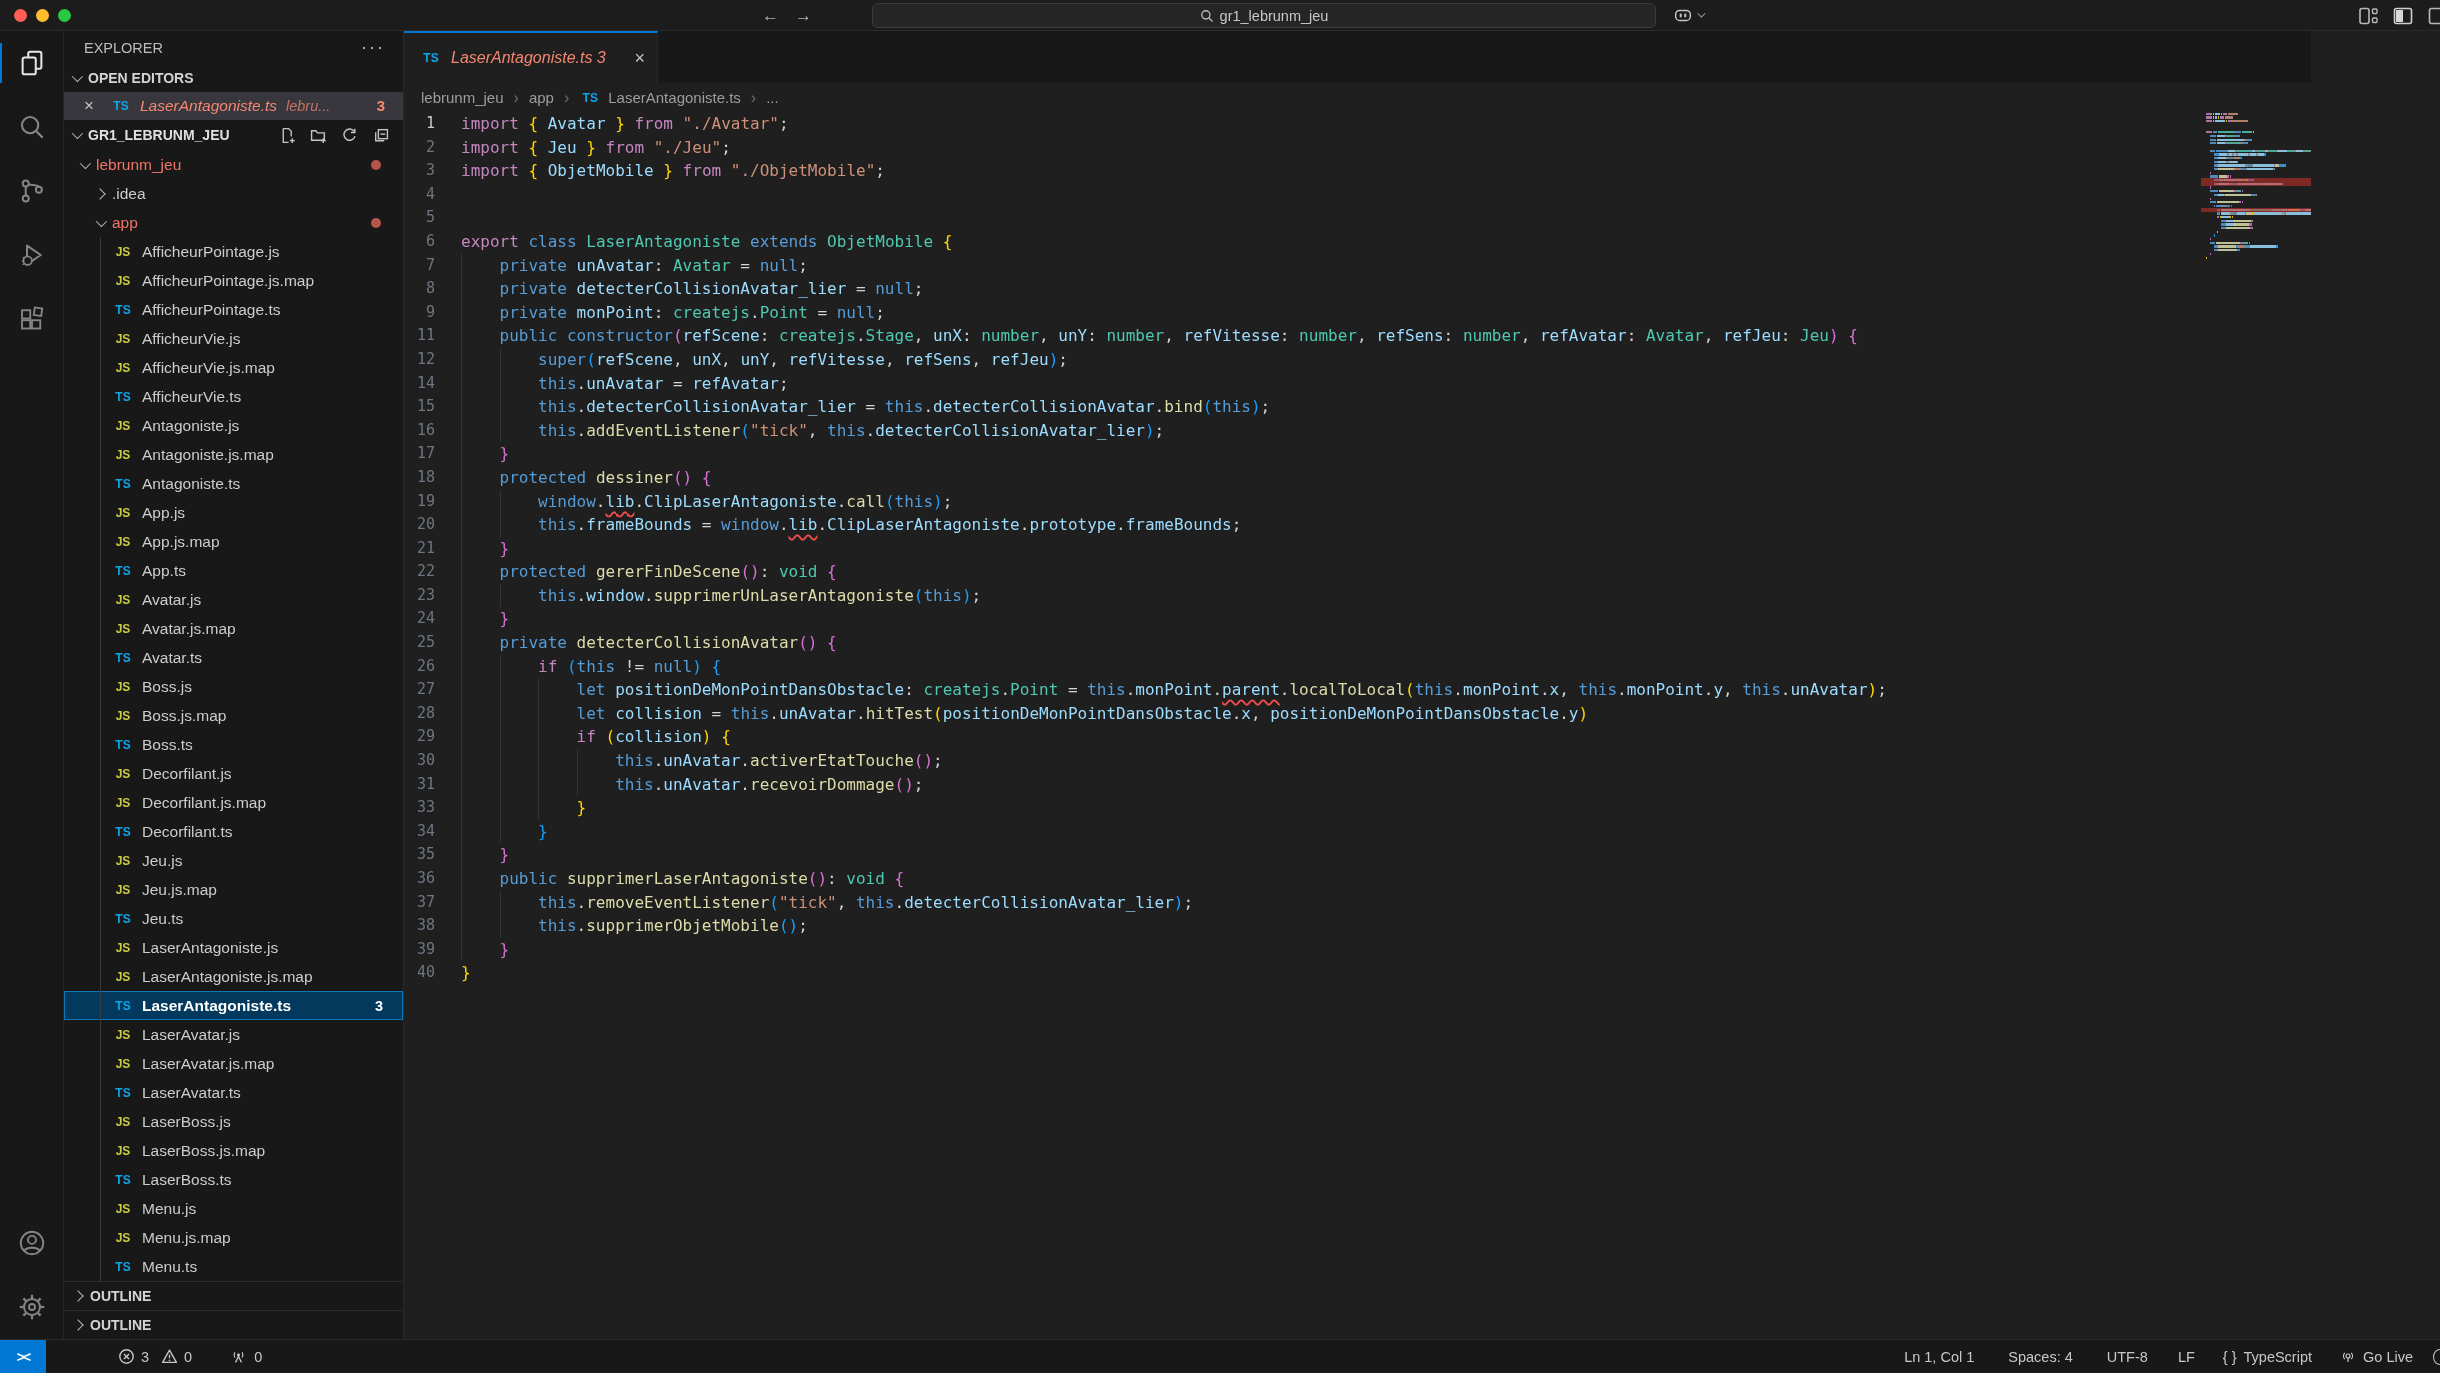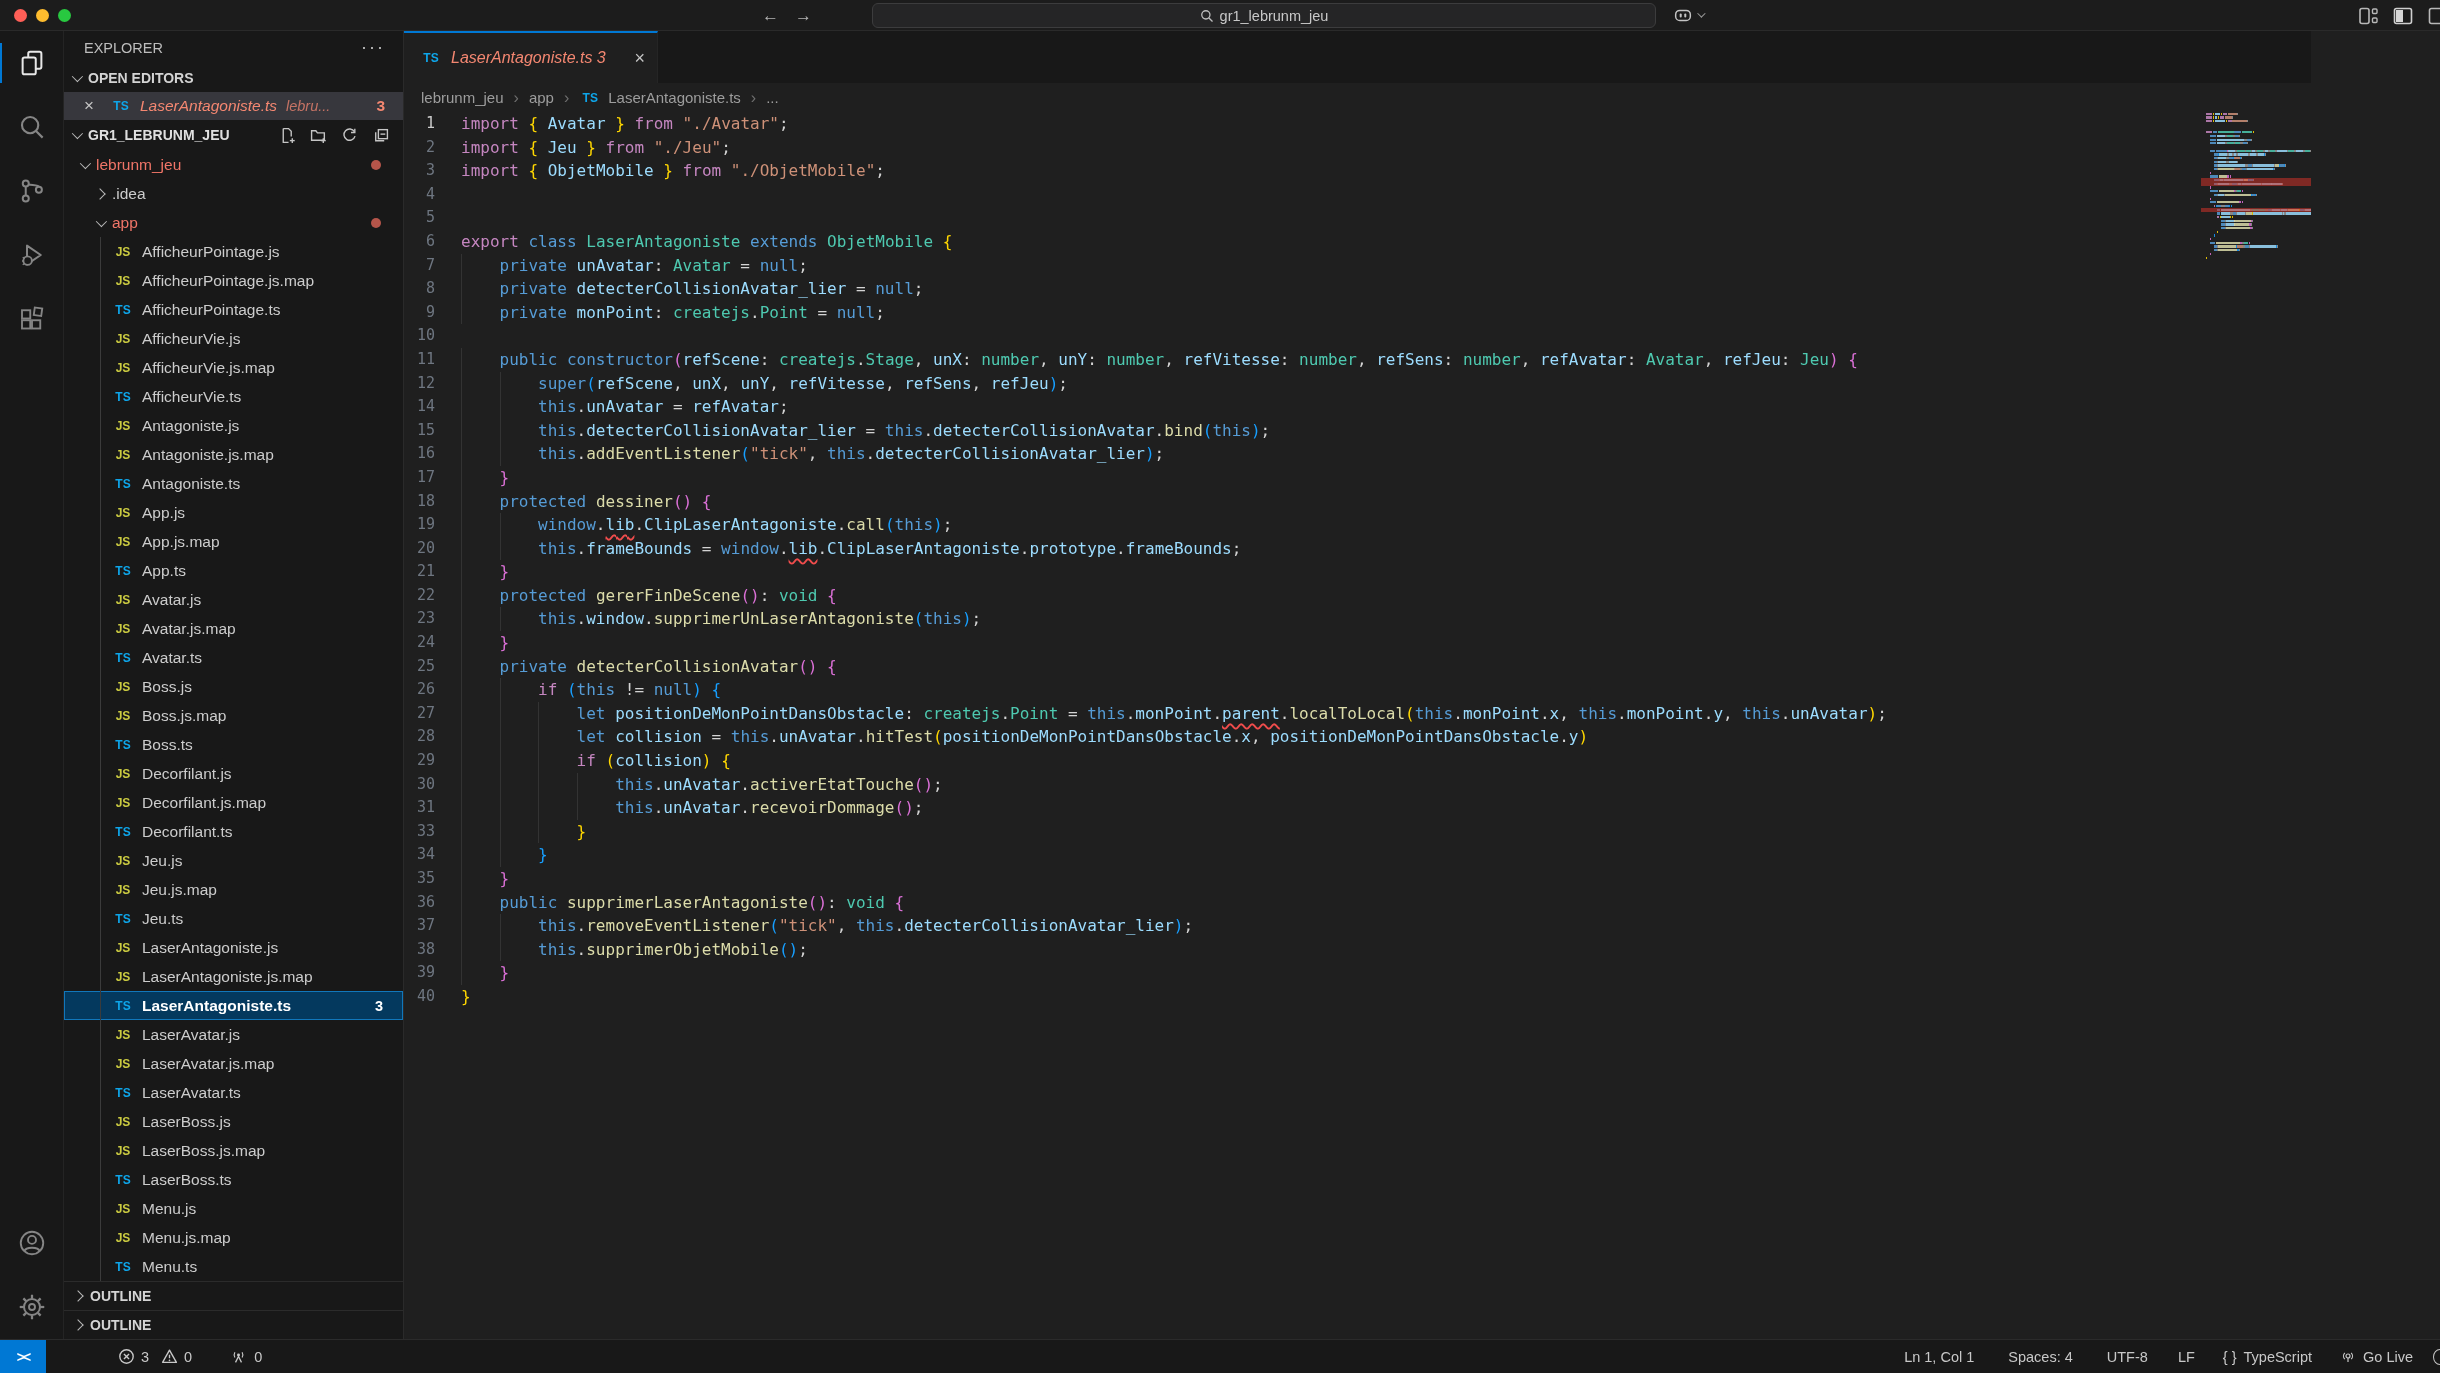--- a/index.html
+++ b/index.html
@@ -532,24 +532,20 @@
               <span class="ln">7</span>
               <span class="lt"><span class="ind"></span><span class="c-b">private</span><span class="c-w"> </span><span class="c-v">unAvatar</span><span class="c-w">: </span><span class="c-t">Avatar</span><span class="c-w"> = </span><span class="c-b">null</span><span class="c-w">;</span></span>
             </div>
             <div class="cl">
               <span class="ln">8</span>
               <span class="lt"><span class="ind"></span><span class="c-b">private</span><span class="c-w"> </span><span class="c-v">detecterCollisionAvatar_lier</span><span class="c-w"> = </span><span class="c-b">null</span><span class="c-w">;</span></span>
             </div>
             <div class="cl">
               <span class="ln">9</span>
               <span class="lt"><span class="ind"></span><span class="c-b">private</span><span class="c-w"> </span><span class="c-v">monPoint</span><span class="c-w">: </span><span class="c-t">createjs</span><span class="c-w">.</span><span class="c-t">Point</span><span class="c-w"> = </span><span class="c-b">null</span><span class="c-w">;</span></span>
-            </div>
-            <div class="cl">
-              <span class="ln">10</span>
-              <span class="lt"></span>
             </div>
             <div class="cl">
               <span class="ln">11</span>
               <span class="lt"><span class="ind"></span><span class="c-b">public</span><span class="c-w"> </span><span class="c-b">constructor</span><span class="c-g2">(</span><span class="c-v">refScene</span><span class="c-w">: </span><span class="c-t">createjs</span><span class="c-w">.</span><span class="c-t">Stage</span><span class="c-w">, </span><span class="c-v">unX</span><span class="c-w">: </span><span class="c-t">number</span><span class="c-w">, </span><span class="c-v">unY</span><span class="c-w">: </span><span class="c-t">number</span><span class="c-w">, </span><span class="c-v">refVitesse</span><span class="c-w">: </span><span class="c-t">number</span><span class="c-w">, </span><span class="c-v">refSens</span><span class="c-w">: </span><span class="c-t">number</span><span class="c-w">, </span><span class="c-v">refAvatar</span><span class="c-w">: </span><span class="c-t">Avatar</span><span class="c-w">, </span><span class="c-v">refJeu</span><span class="c-w">: </span><span class="c-t">Jeu</span><span class="c-g2">)</span><span class="c-w"> </span><span class="c-g2">{</span></span>
             </div>
             <div class="cl">
               <span class="ln">12</span>
               <span class="lt"><span class="ind"></span><span class="ind"></span><span class="c-b">super</span><span class="c-g3">(</span><span class="c-v">refScene</span><span class="c-w">, </span><span class="c-v">unX</span><span class="c-w">, </span><span class="c-v">unY</span><span class="c-w">, </span><span class="c-v">refVitesse</span><span class="c-w">, </span><span class="c-v">refSens</span><span class="c-w">, </span><span class="c-v">refJeu</span><span class="c-g3">)</span><span class="c-w">;</span></span>
             </div>
             <div class="cl">

